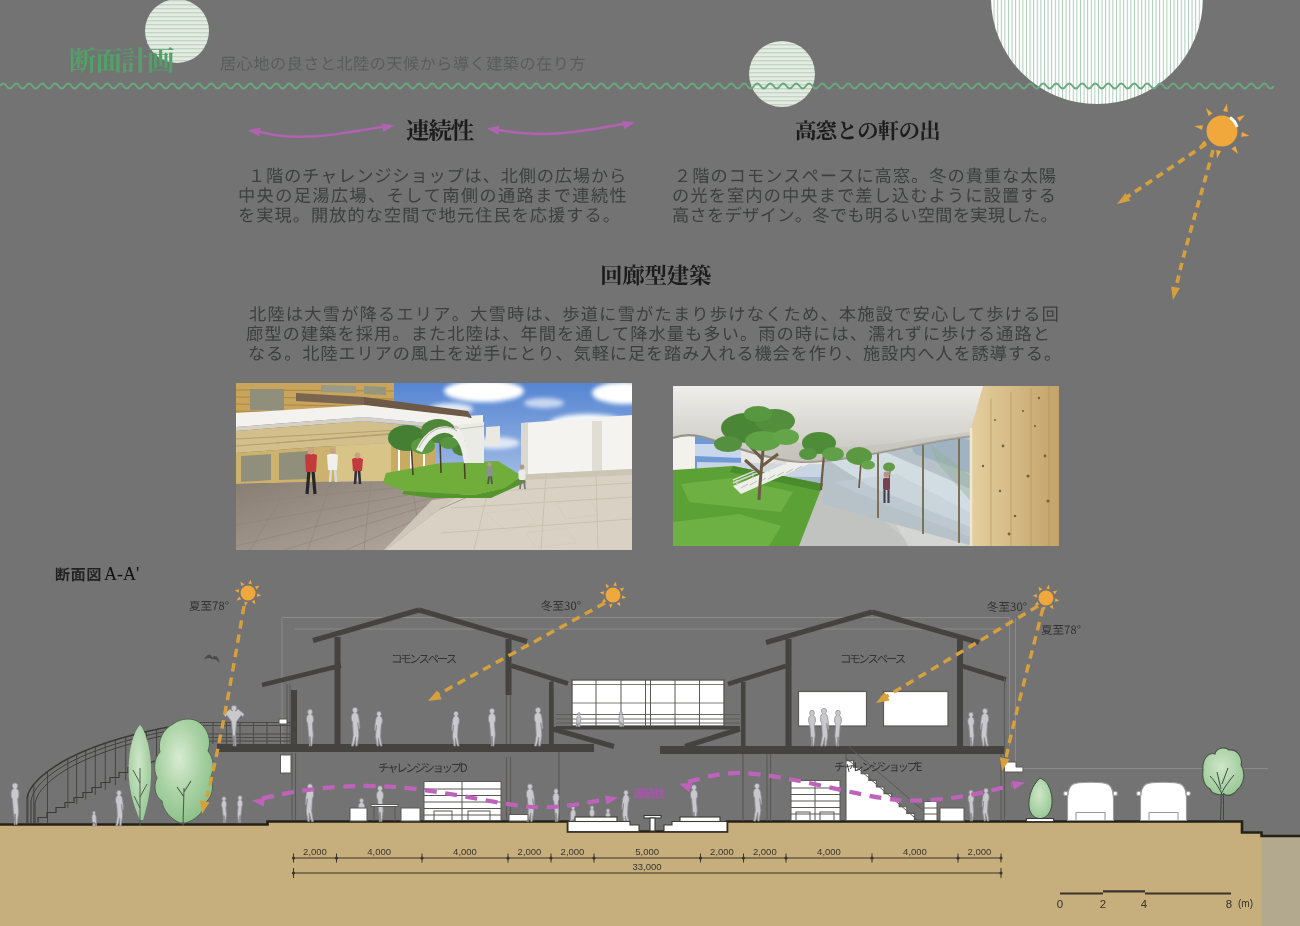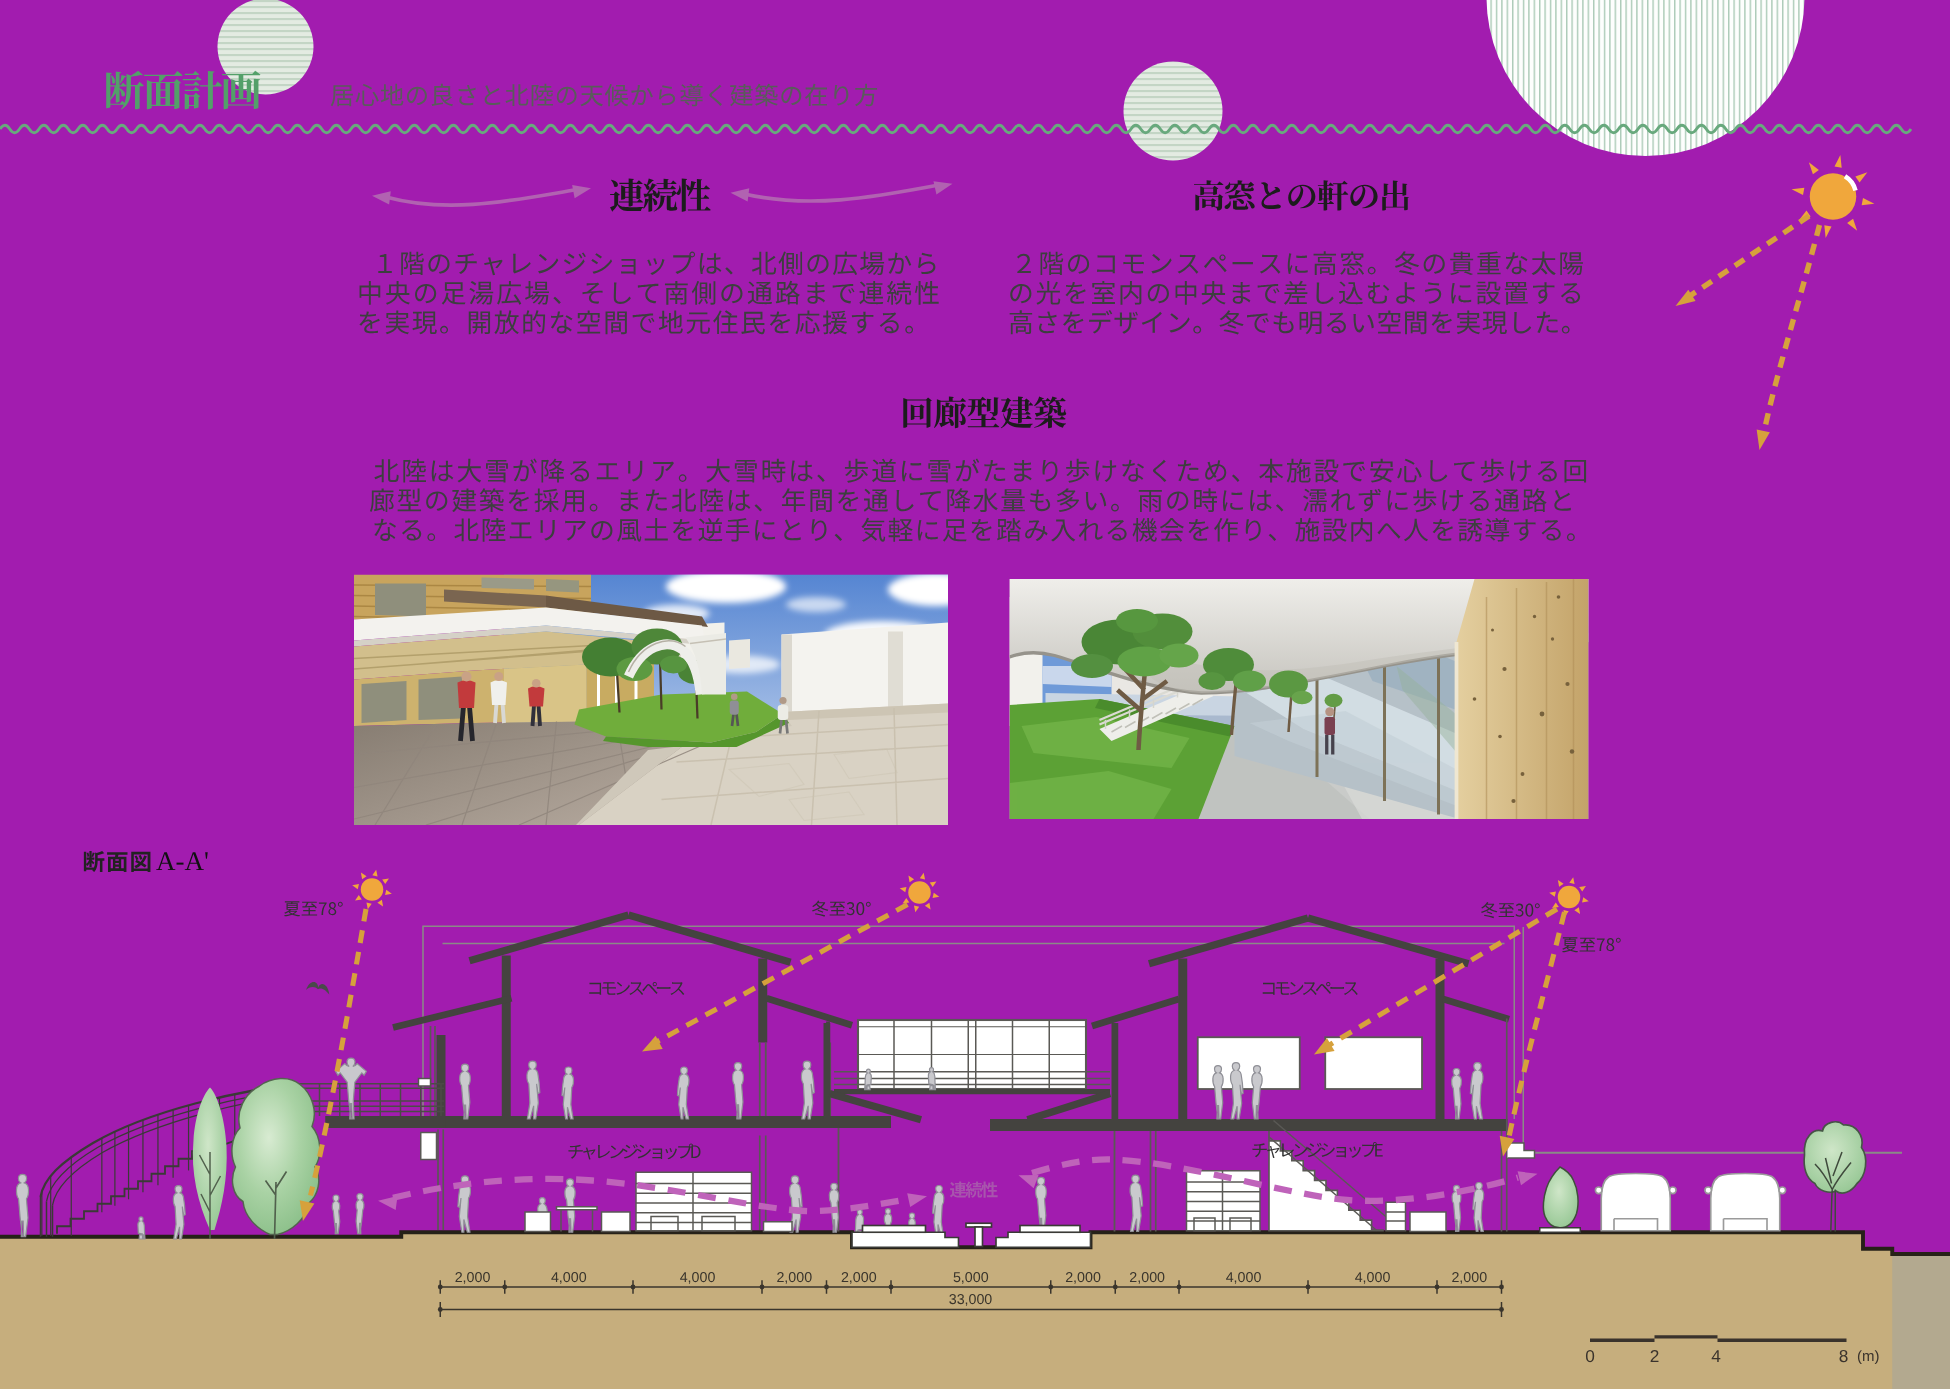--- a/index.html
+++ b/index.html
@@ -1,14 +1,14 @@
 <!DOCTYPE html>
 <html><head><meta charset="utf-8"><style>
 html,body{margin:0;padding:0;background:#fff;}
-#pg{position:relative;width:1300px;height:926px;background:#a21caf;overflow:hidden;font-family:"Liberation Sans",sans-serif;}
+#pg{position:relative;width:1300px;height:926px;background:#737373;overflow:hidden;font-family:"Liberation Sans",sans-serif;}
 </style></head><body>
 <div id="pg">
 <svg width="1300" height="926" viewBox="0 0 1300 926" style="position:absolute;left:0;top:0">
 <defs>
 <pattern id="hstr" width="4" height="4" patternUnits="userSpaceOnUse">
           <rect width="4" height="4" fill="#e3ebe2"></rect>
           <rect y="0" width="4" height="1.4" fill="#c3d5c5"></rect>
         </pattern>
 <pattern id="vstr" width="3.6" height="4" patternUnits="userSpaceOnUse">
           <rect width="3.6" height="4" fill="#fdfefd"></rect>

